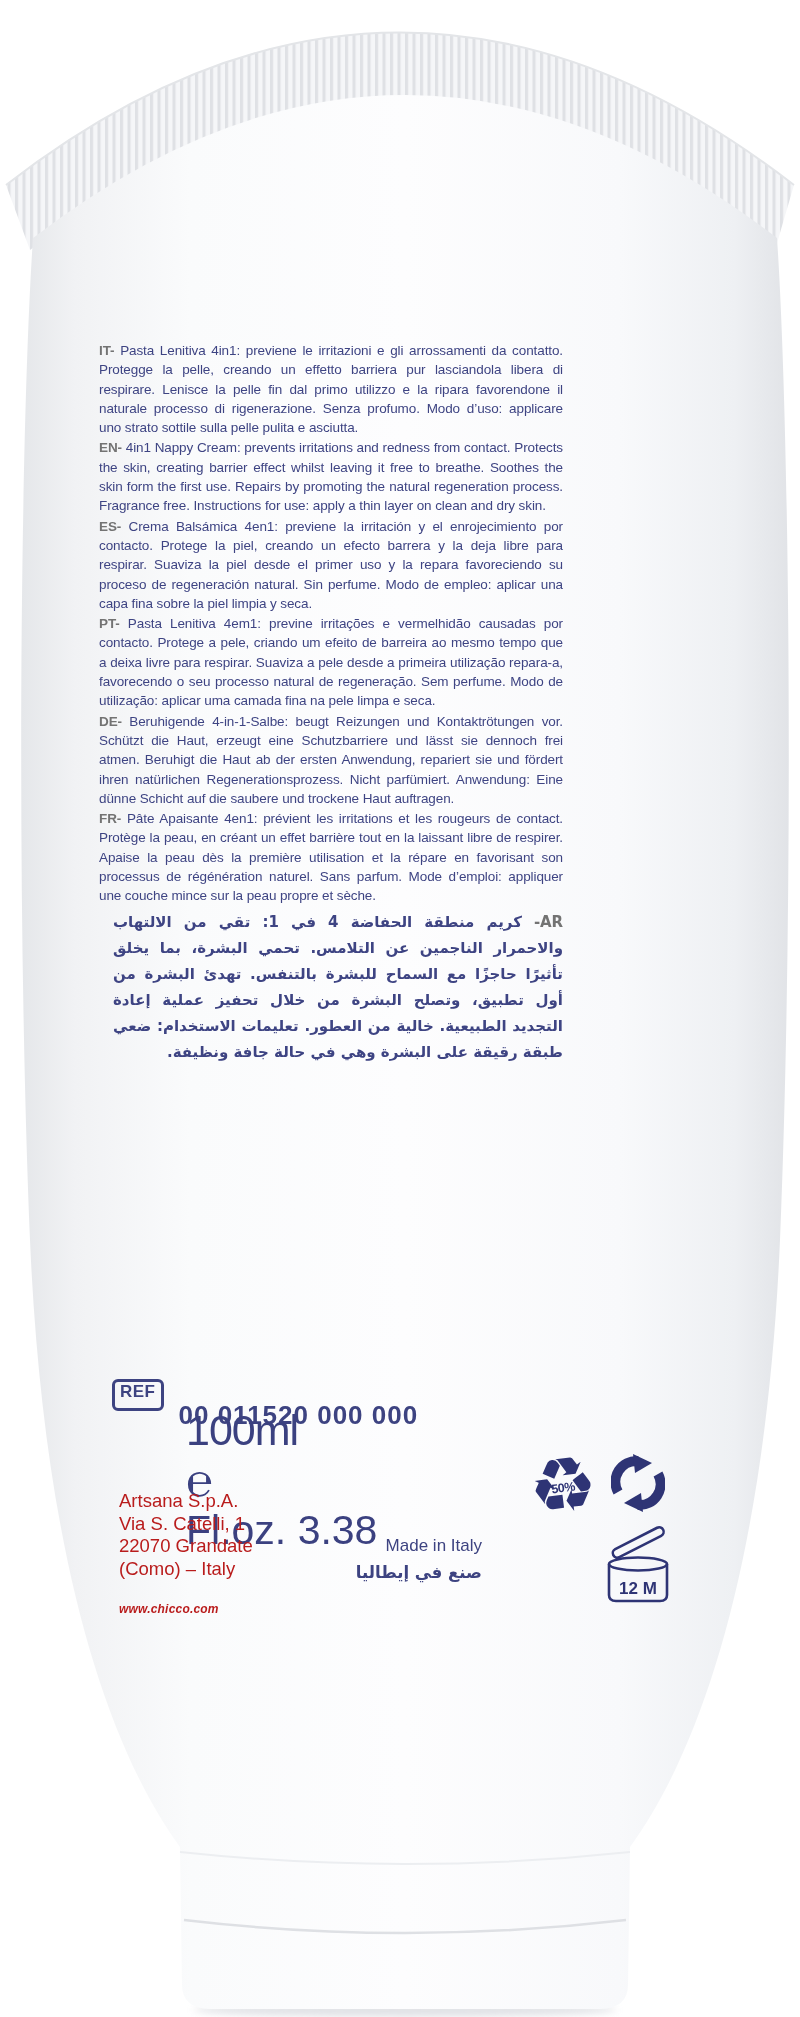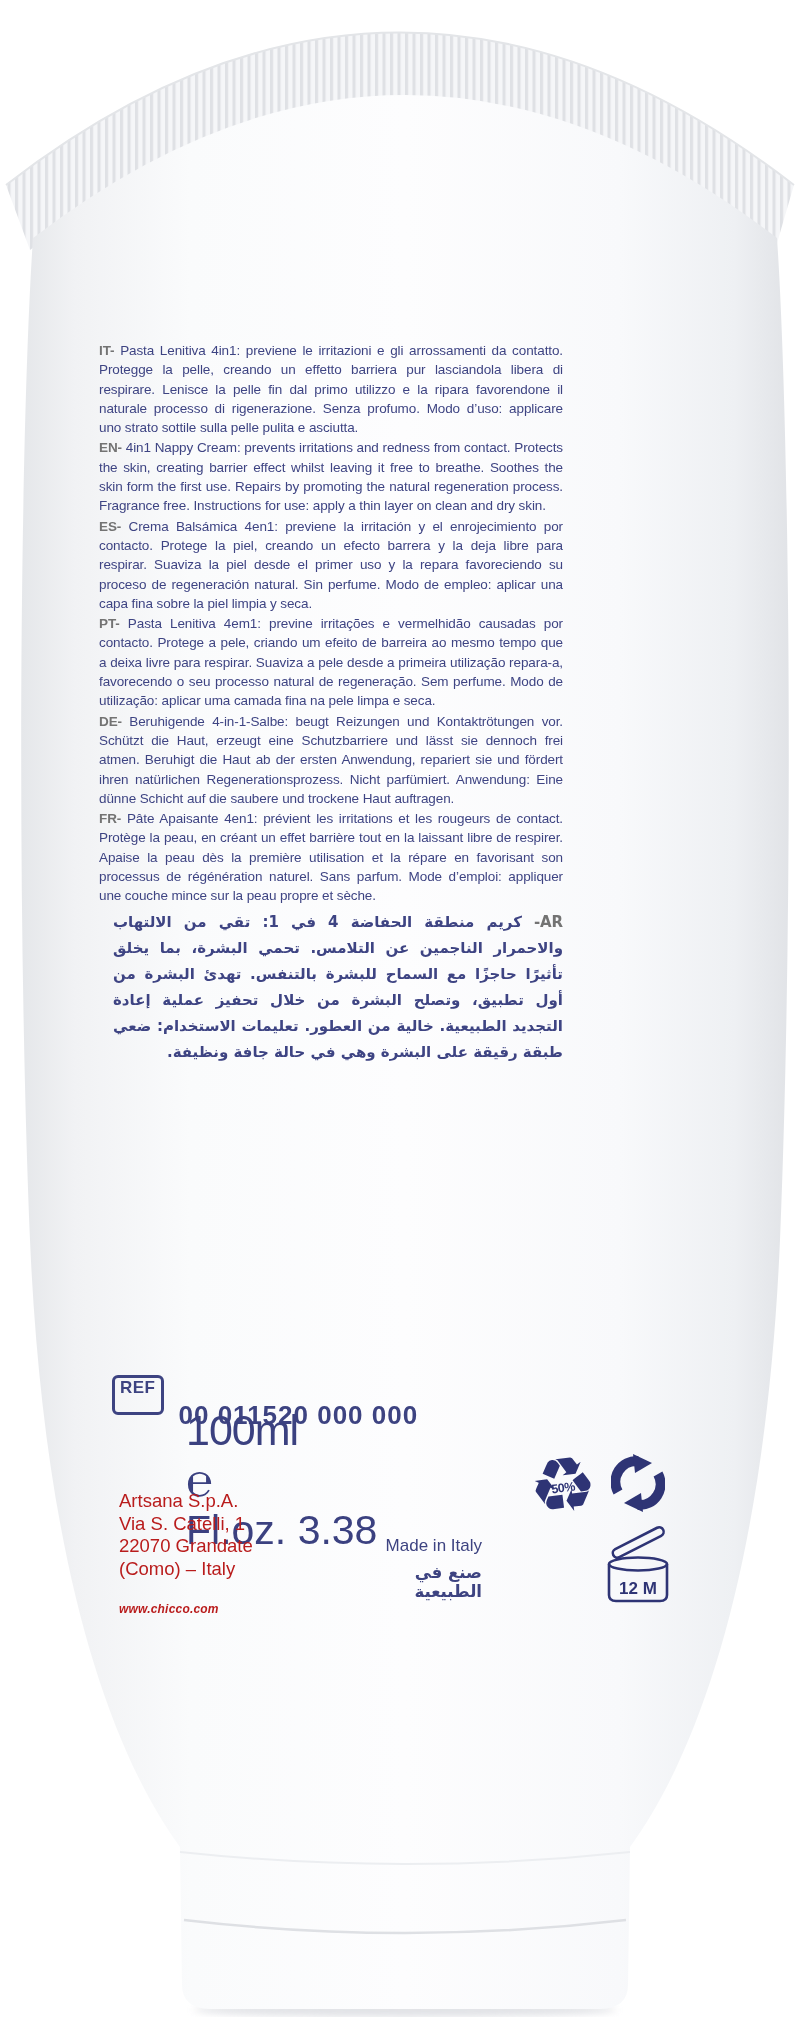--- a/index.html
+++ b/index.html
@@ -21,21 +21,21 @@
   .label-text p.ar{
     direction:rtl;font-weight:700;font-size:15px;line-height:26px;margin-top:3px;
     font-family:"DejaVu Sans","Liberation Sans",sans-serif;
     margin-left:14px;
   }
 
   
   .ref-row{left:112px;top:1358px;display:flex;align-items:center;color:#3d4381;}
   .ref-box{
     border:3px solid #3d4381;border-radius:6px;font-weight:700;font-size:17px;
-    padding:0 5px 14px 5px;letter-spacing:.5px;
+    padding:0 5px 6px 5px;letter-spacing:.5px;
   }
   .ref-num{font-size:26px;margin-left:15px;letter-spacing:1px;font-weight:700;margin-top:42px;}
 
   
   .volume-row{left:142px;top:1406px;color:#3b4180;display:flex;align-items:baseline;flex-direction:column;}
   .vol-ml{font-size:43px;letter-spacing:-1px;font-weight:400;}
   .vol-e{font-size:45px;font-weight:400;margin-left:1px;}
   .vol-floz{font-size:41px;letter-spacing:0;margin-left:44px;font-weight:400;}
 
   
@@ -141,21 +141,21 @@
 <div class="overlay address">
   <div>Artsana S.p.A.</div>
   <div>Via S. Catelli, 1</div>
   <div>22070 Grandate</div>
   <div>(Como) – Italy</div>
   <div class="site">www.chicco.com</div>
 </div>
 
 <div class="overlay made-in">
   <div>Made in Italy</div>
-  <div class="ar-origin" dir="rtl">صنع في الطبيعية</div>
+  <div class="ar-origin" dir="rtl">صنع في إيطاليا</div>
 </div>
 
 <svg class="overlay pao" width="70" height="96" viewBox="0 0 70 96">
   <rect x="8" y="26" width="56" height="9" rx="4.5" transform="rotate(-27 36 30)" fill="none" stroke="#2e3475" stroke-width="2.6"></rect>
   <ellipse cx="36" cy="52" rx="29" ry="6.5" fill="none" stroke="#2e3475" stroke-width="2.6"></ellipse>
   <path d="M7,52 L7,83 Q7,89 14,89 L58,89 Q65,89 65,83 L65,52" fill="none" stroke="#2e3475" stroke-width="2.6"></path>
   <text x="36" y="82" text-anchor="middle" font-size="17" font-weight="bold" fill="#2e3475" font-family="Liberation Sans, sans-serif">12 M</text>
 </svg>
 
 </body></html>

